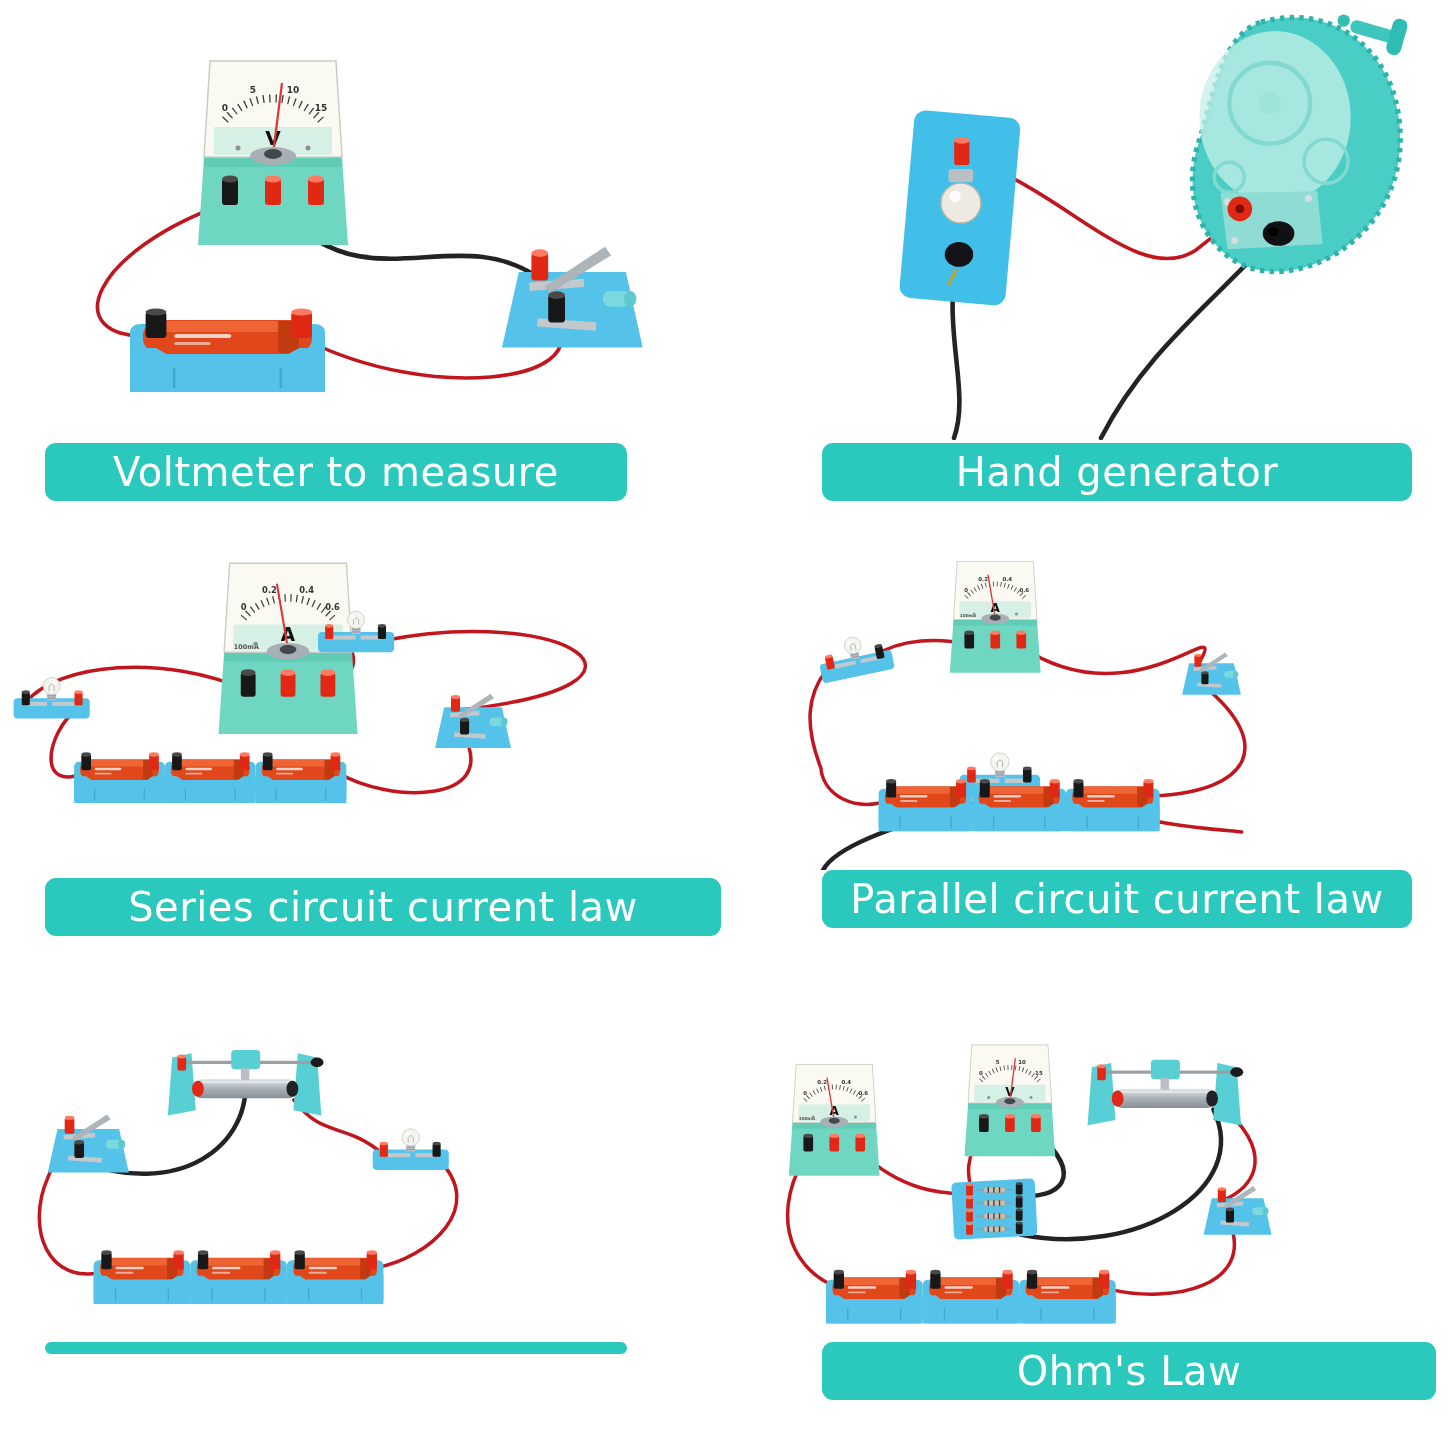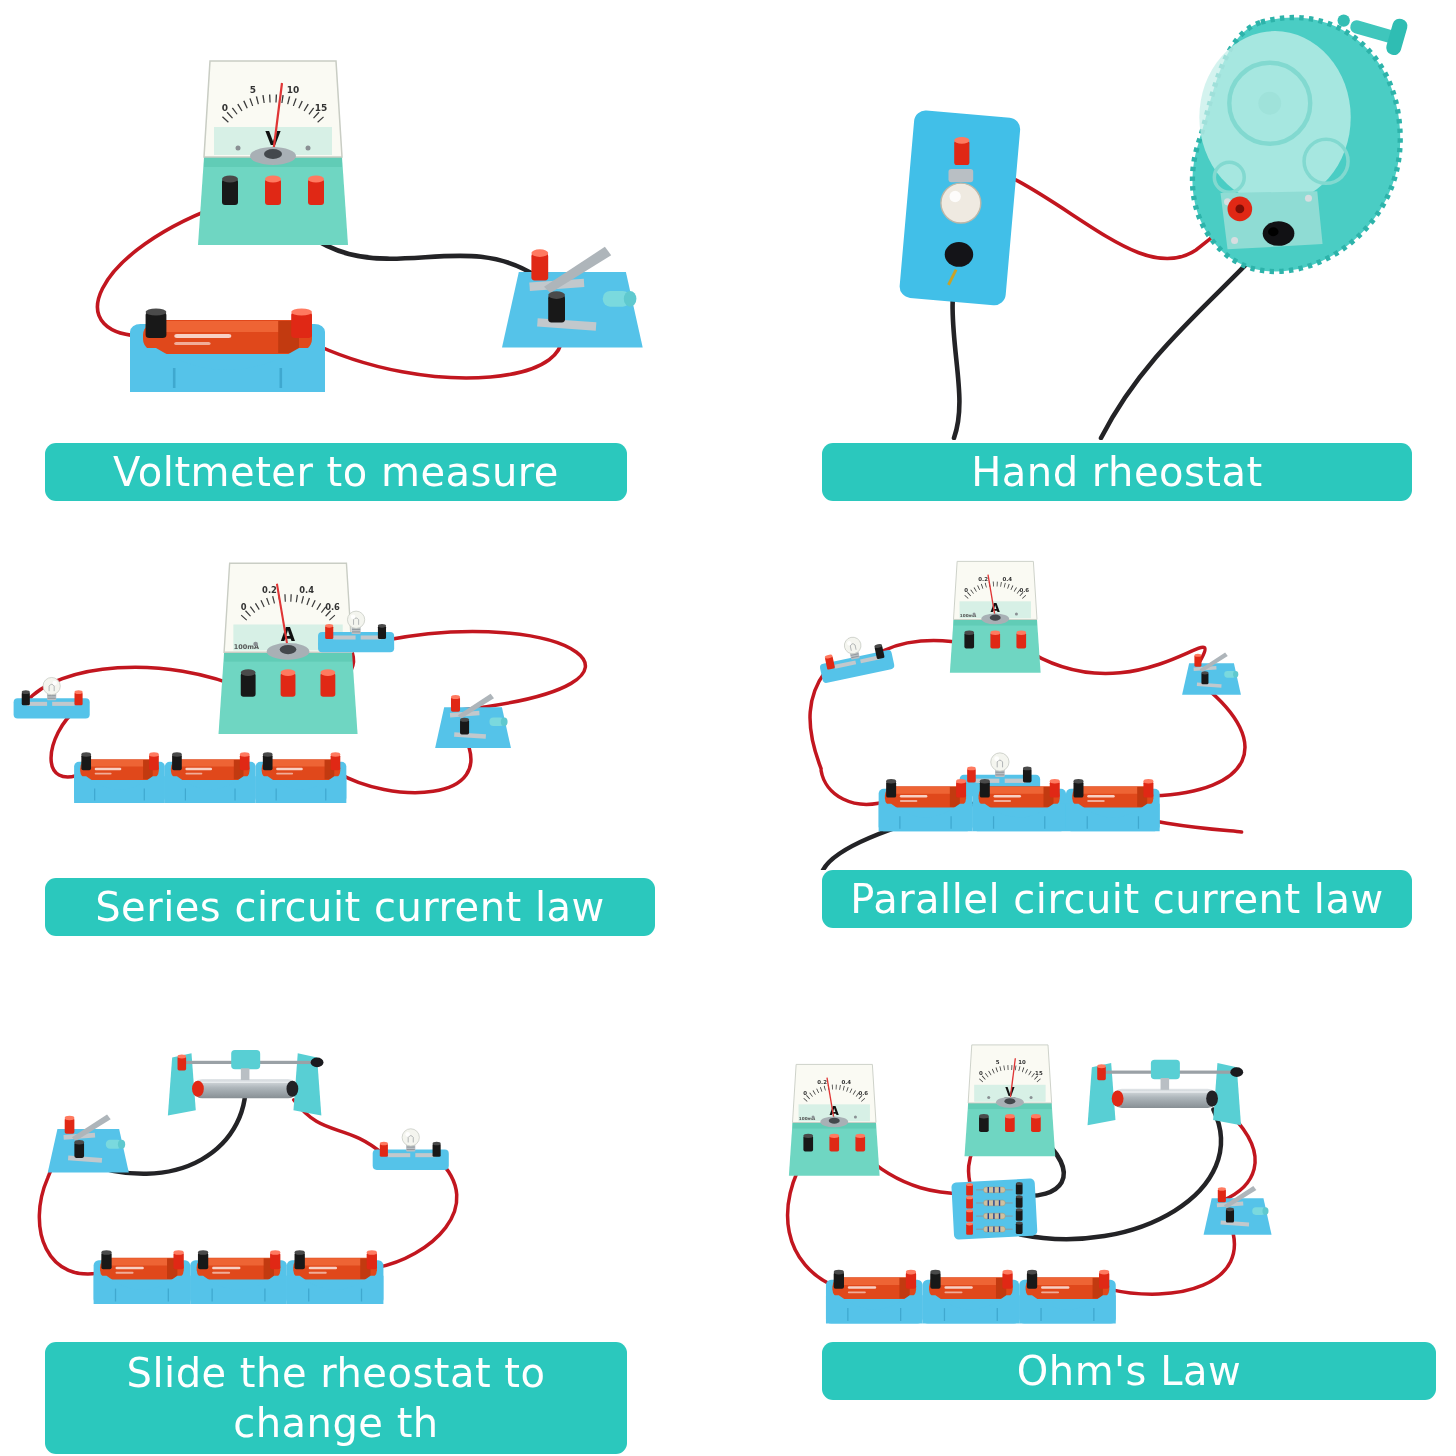--- a/index.html
+++ b/index.html
@@ -230,37 +230,37 @@
 
 <div class="panel" style="left:756px;top:10px;width:700px">
   <svg class="photo" width="700" height="430" viewBox="0 0 700 430">
     <path class="wire-red" d="M204,148 C300,170 380,280 440,240 C460,225 475,210 484,198"></path>
     <path class="wire-red" d="M484,196 C520,120 430,105 455,170 C462,185 475,192 482,195"></path>
     <path class="wire-black" d="M519,224 C460,290 390,340 345,428"></path>
     <path class="wire-black" d="M202,244 C185,320 215,380 198,428"></path>
     <use href="#sym-bulbv" transform="translate(145,100) scale(0.95)"></use>
     <use href="#sym-gen" transform="translate(380,0) scale(0.88)"></use>
   </svg>
-  <div class="caption single" style="width:590px;margin:3px 0 0 66px">Hand rheostat</div>
+  <div class="caption single" style="width:590px;margin:3px 0 0 66px">Hand generator</div>
 </div>
 
 <div class="panel" style="left:10px;top:548px;width:700px">
   <svg class="photo" width="700" height="322" viewBox="0 0 700 330">
     <path class="wire-red" d="M8,158 C40,118 150,108 235,146"></path>
     <path class="wire-red" d="M317,147 C360,122 342,96 322,92"></path>
     <path class="wire-red" d="M373,95 C560,58 690,140 452,166"></path>
     <path class="wire-red" d="M457,193 C492,262 380,262 327,230"></path>
     <path class="wire-red" d="M69,230 C18,252 28,190 60,165"></path>
     <use href="#sym-meter-a" transform="translate(205,10) scale(0.95)"></use>
     <use href="#sym-bulb" transform="translate(307,60) scale(0.52)"></use>
     <use href="#sym-bulb" transform="translate(73,128) scale(-0.52,0.52)"></use>
     <use href="#sym-switch" transform="translate(427,140) scale(0.58)"></use>
     <use href="#sym-battpack" transform="translate(57,198) scale(0.62)"></use>
   </svg>
-  <div class="caption single" style="width:610px;margin:8px 0 12px 35px">Series circuit current law</div>
+  <div class="caption single" style="width:676px;margin:8px 0 12px 35px">Series circuit current law</div>
 </div>
 
 <div class="panel" style="left:756px;top:548px;width:700px">
   <svg class="photo" width="700" height="322" viewBox="0 0 700 330">
     <path class="wire-red" d="M112,111 C140,92 180,92 210,99"></path>
     <path class="wire-red" d="M263,101 C380,180 480,58 444,120"></path>
     <path class="wire-red" d="M451,142 C522,200 500,250 398,254"></path>
     <path class="wire-black" d="M222,260 C120,288 72,308 60,330"></path>
     <path class="wire-red" d="M130,258 C90,272 62,252 58,228"></path>
     <path class="wire-red" d="M58,226 C40,180 45,150 62,127"></path>
@@ -279,21 +279,20 @@
     <path class="wire-black" d="M62,152 C160,192 242,140 232,62"></path>
     <path class="wire-red" d="M282,90 C312,130 334,112 374,146"></path>
     <path class="wire-red" d="M429,150 C482,200 420,252 367,262"></path>
     <path class="wire-red" d="M90,266 C28,282 8,220 30,170 C38,150 45,135 52,126"></path>
     <use href="#sym-switch" transform="translate(30,95) scale(0.62)"></use>
     <use href="#sym-rheo" transform="translate(152,28) scale(0.55)"></use>
     <use href="#sym-bulb" transform="translate(363,115) scale(0.52)"></use>
     <use href="#sym-battpack" transform="translate(77,232) scale(0.66)"></use>
   </svg>
   <div class="caption double" style="width:582px;margin:8px 0 0 35px">
-    <div>Slide the rheostat to change th</div>
   </div>
 </div>
 
 <div class="panel" style="left:756px;top:1012px;width:700px">
   <svg class="photo" width="700" height="322" viewBox="0 0 700 330">
     <path class="wire-red" d="M45,143 C8,200 20,260 74,282"></path>
     <path class="wire-red" d="M98,143 C170,212 240,170 208,198"></path>
     <path class="wire-red" d="M225,123 C188,170 230,192 208,212"></path>
     <path class="wire-black" d="M278,123 C332,170 300,192 262,188"></path>
     <path class="wire-black" d="M262,228 C380,252 500,182 460,100"></path>

